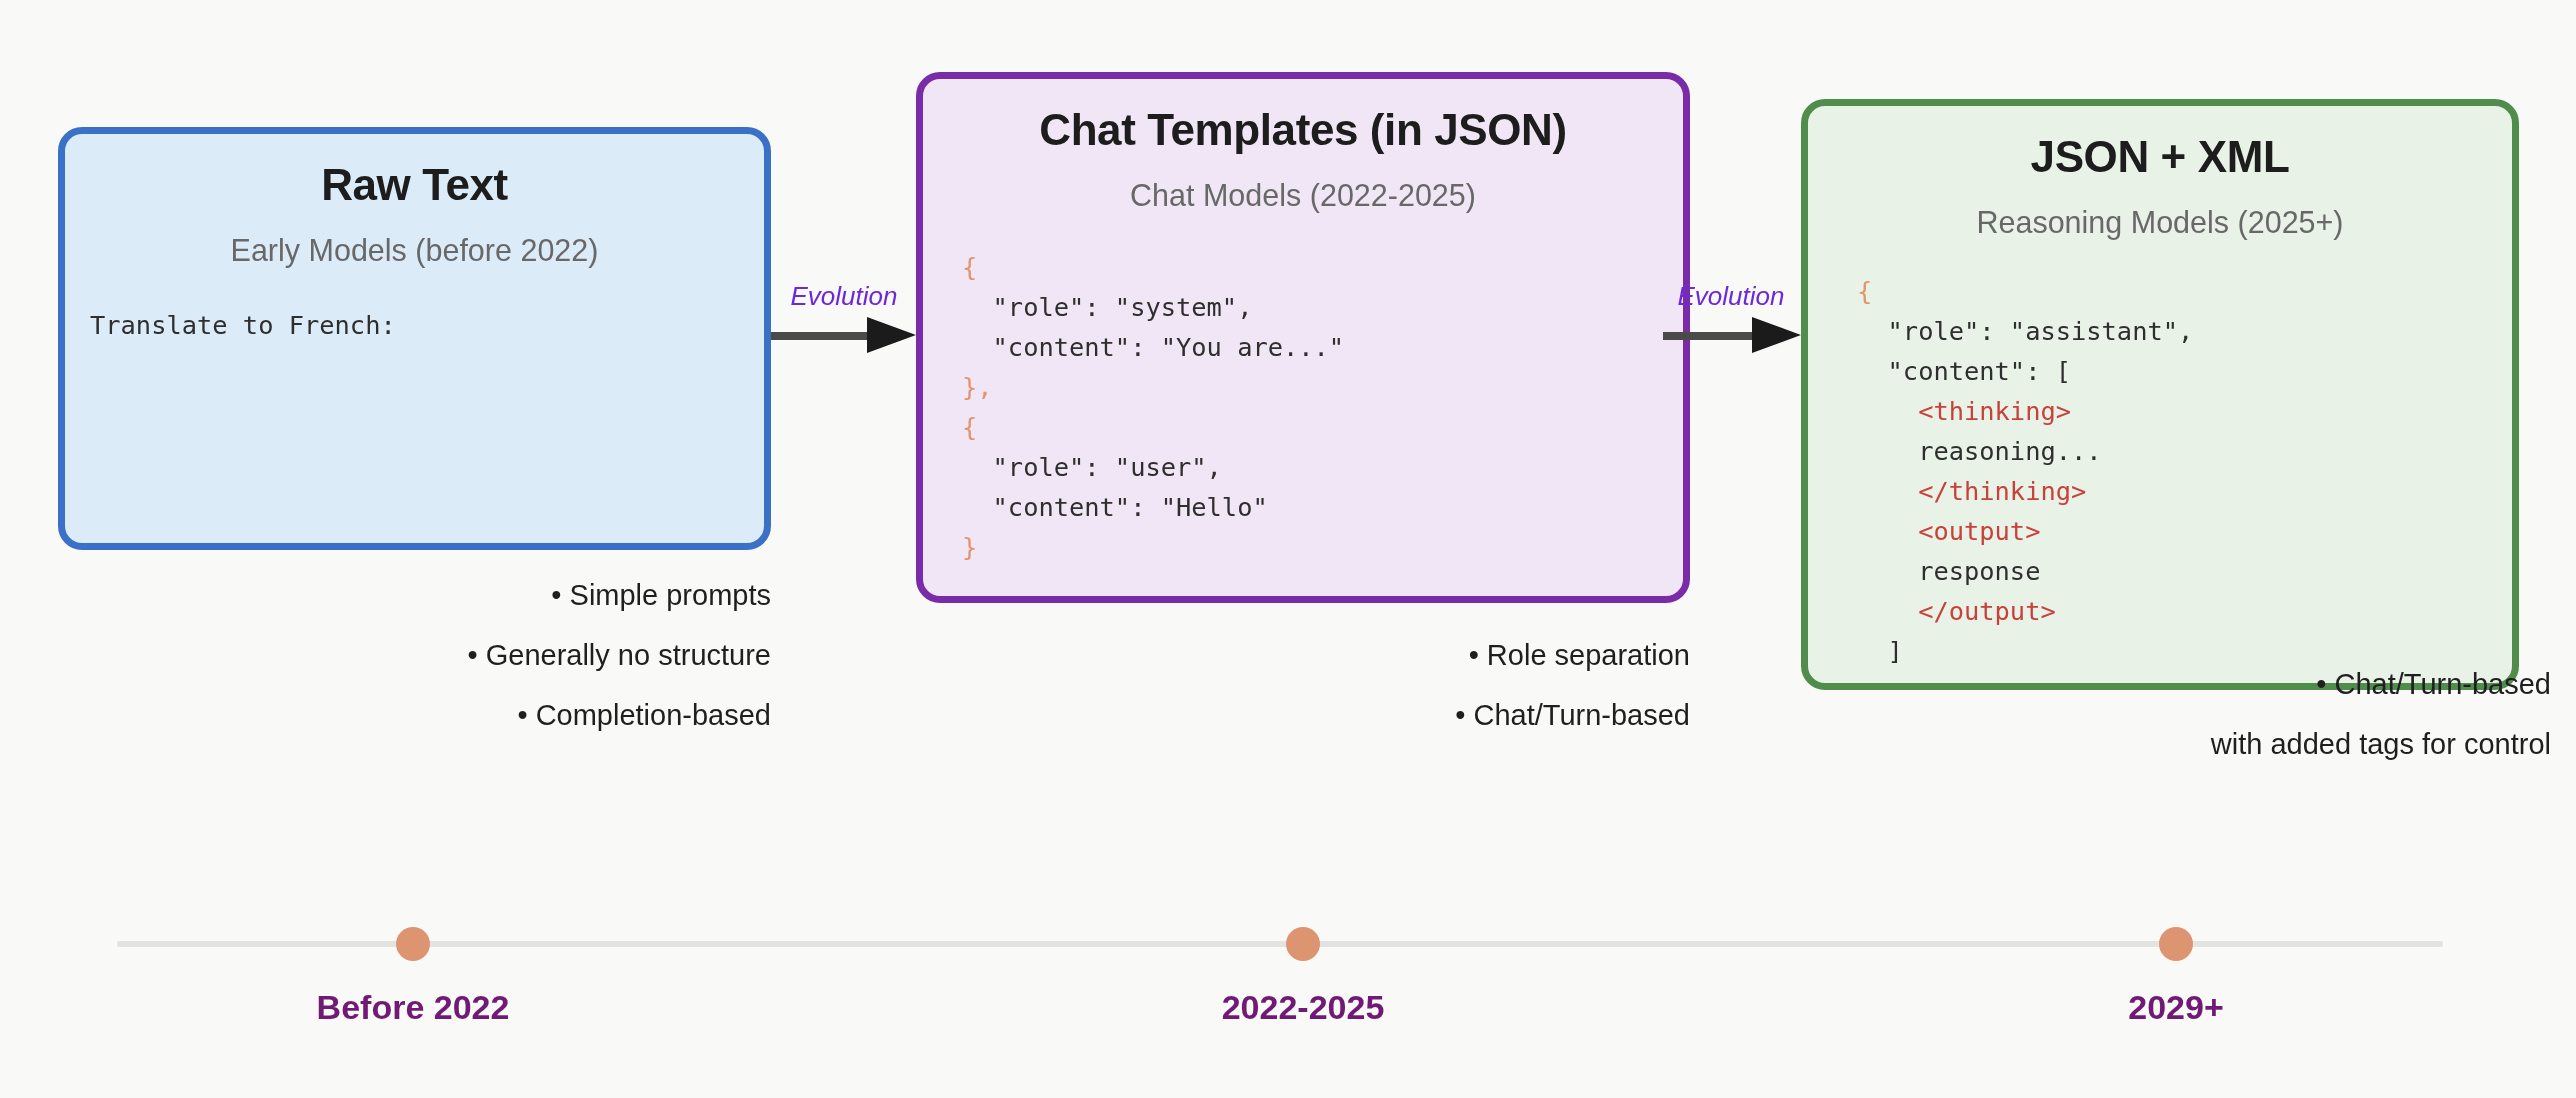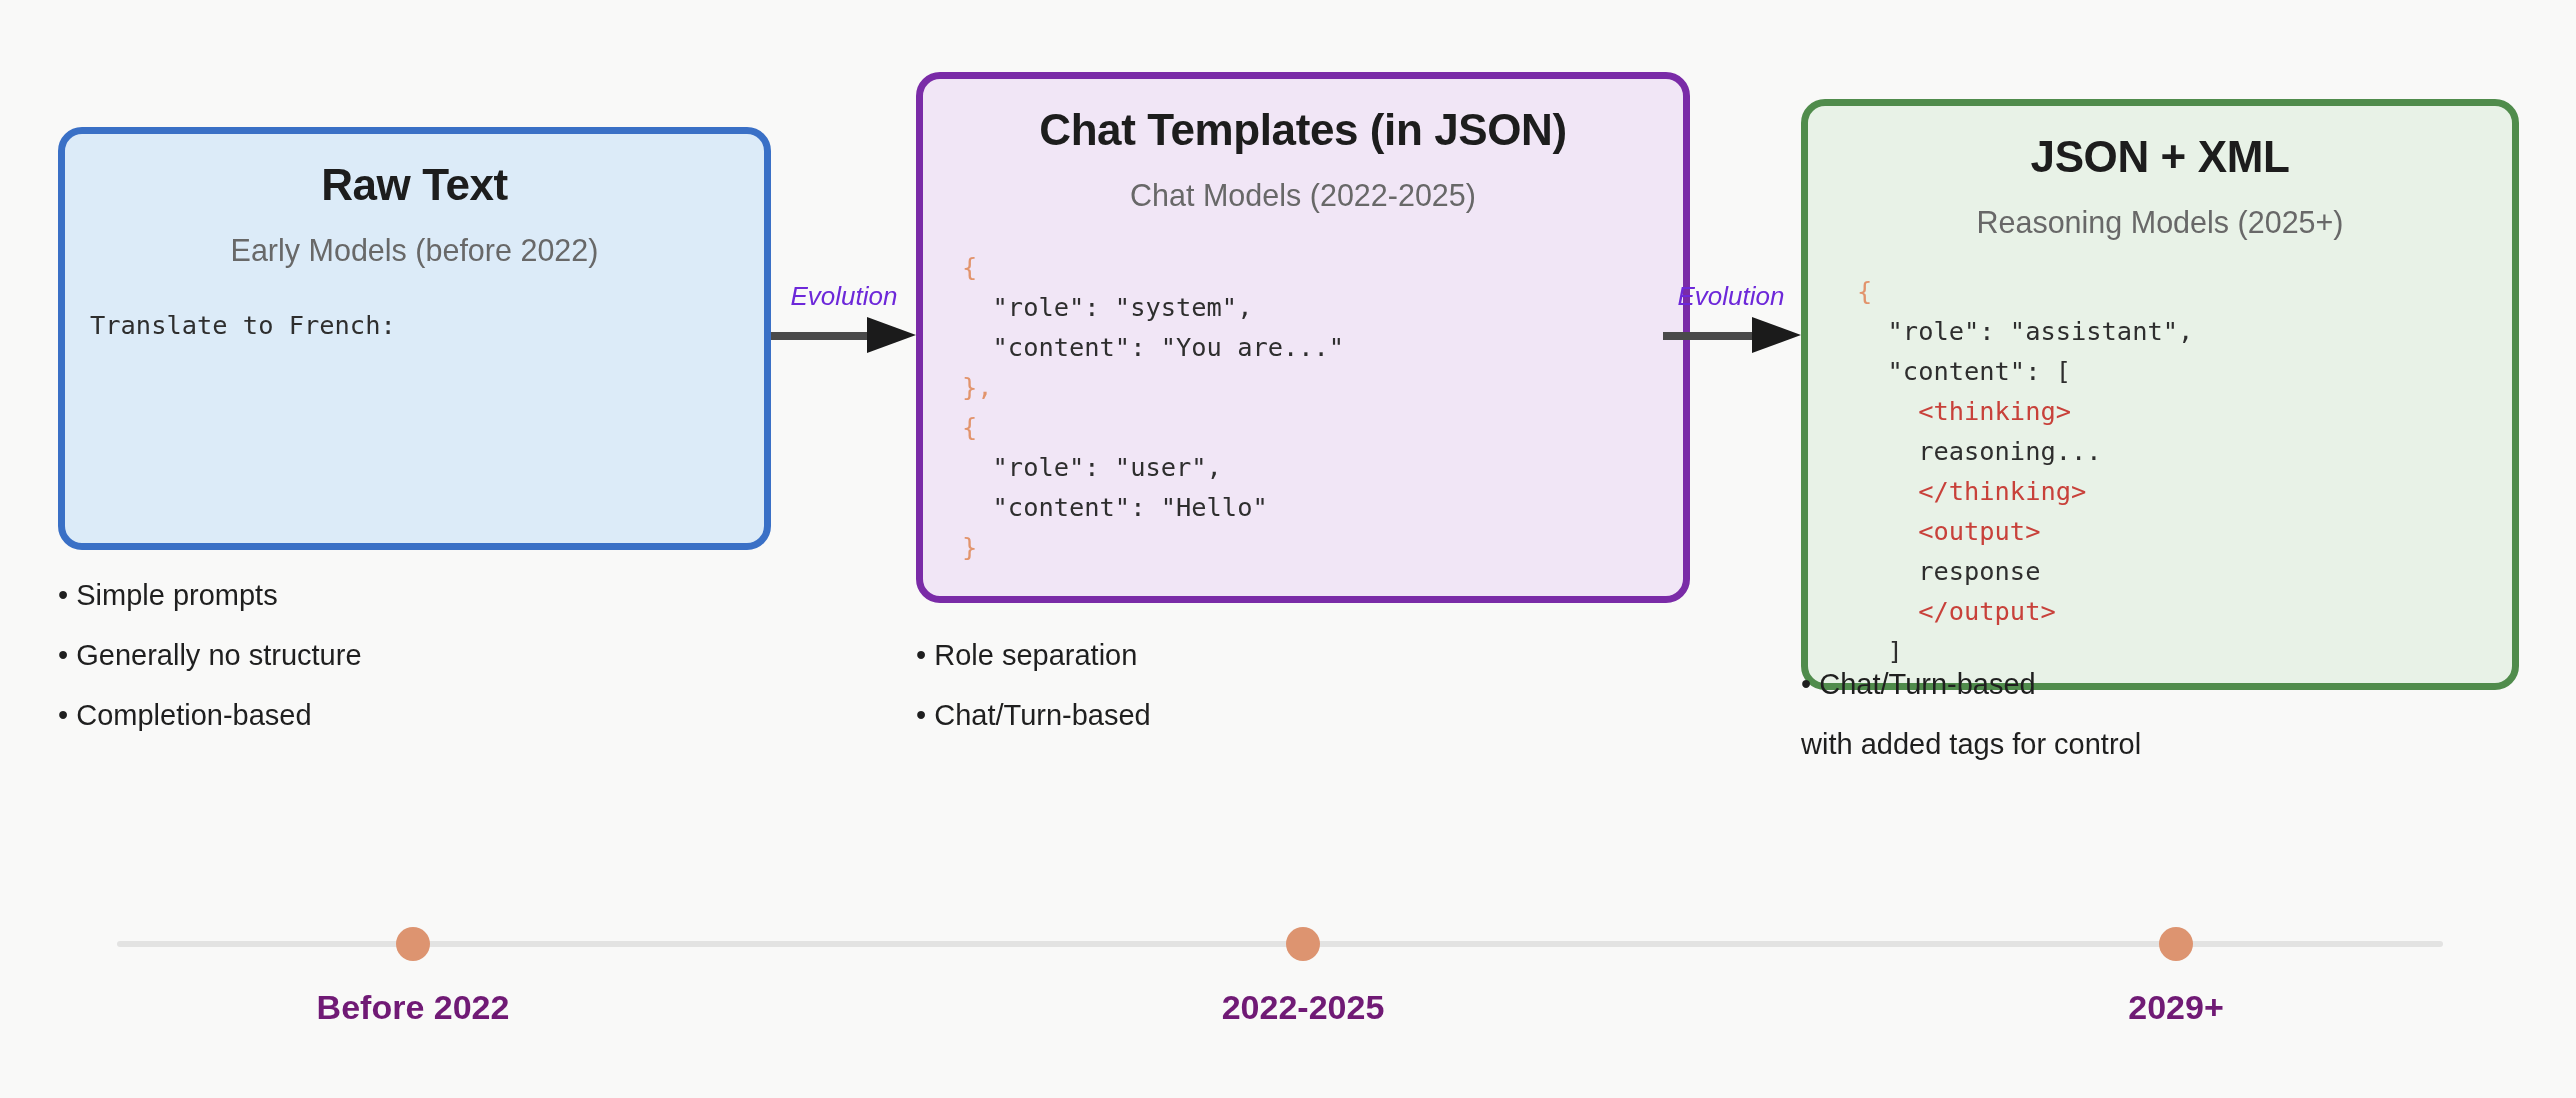--- a/index.html
+++ b/index.html
@@ -27,21 +27,21 @@
     font-family:"DejaVu Sans Mono",monospace;
     font-size:25.4px; line-height:40px; color:#2e2e2e;
   }
   #card1 .code{margin-top:37px; padding-left:25px;}
   #card2 .code{margin-top:34px; padding-left:39px;}
   #card3 .code{margin-top:30.5px; padding-left:49px;}
   .tok-text{color:#2e2e2e;}
   .tok-brace{color:#e2946c;}
   .tok-tag{color:#c8413a;}
   .bullets{
-    position:absolute; text-align:left;
+    position:absolute; text-align:right;
     font-size:29px; line-height:60px; color:#1f1f1f;
   }
   #bullets1{left:58px;  width:713px; top:565px;}
   #bullets2{left:916px; width:774px; top:625px;}
   #bullets3{left:1801px; width:750px; top:654px;}
   .arrow-line{position:absolute; height:7.6px; background:#4a4a4a;}
   #arrow1-line{left:771px;  top:332px; width:110px;}
   #arrow2-line{left:1663px; top:332px; width:106px;}
   .arrow-head{position:absolute; width:0; height:0;
     border-top:18px solid transparent; border-bottom:18px solid transparent;

